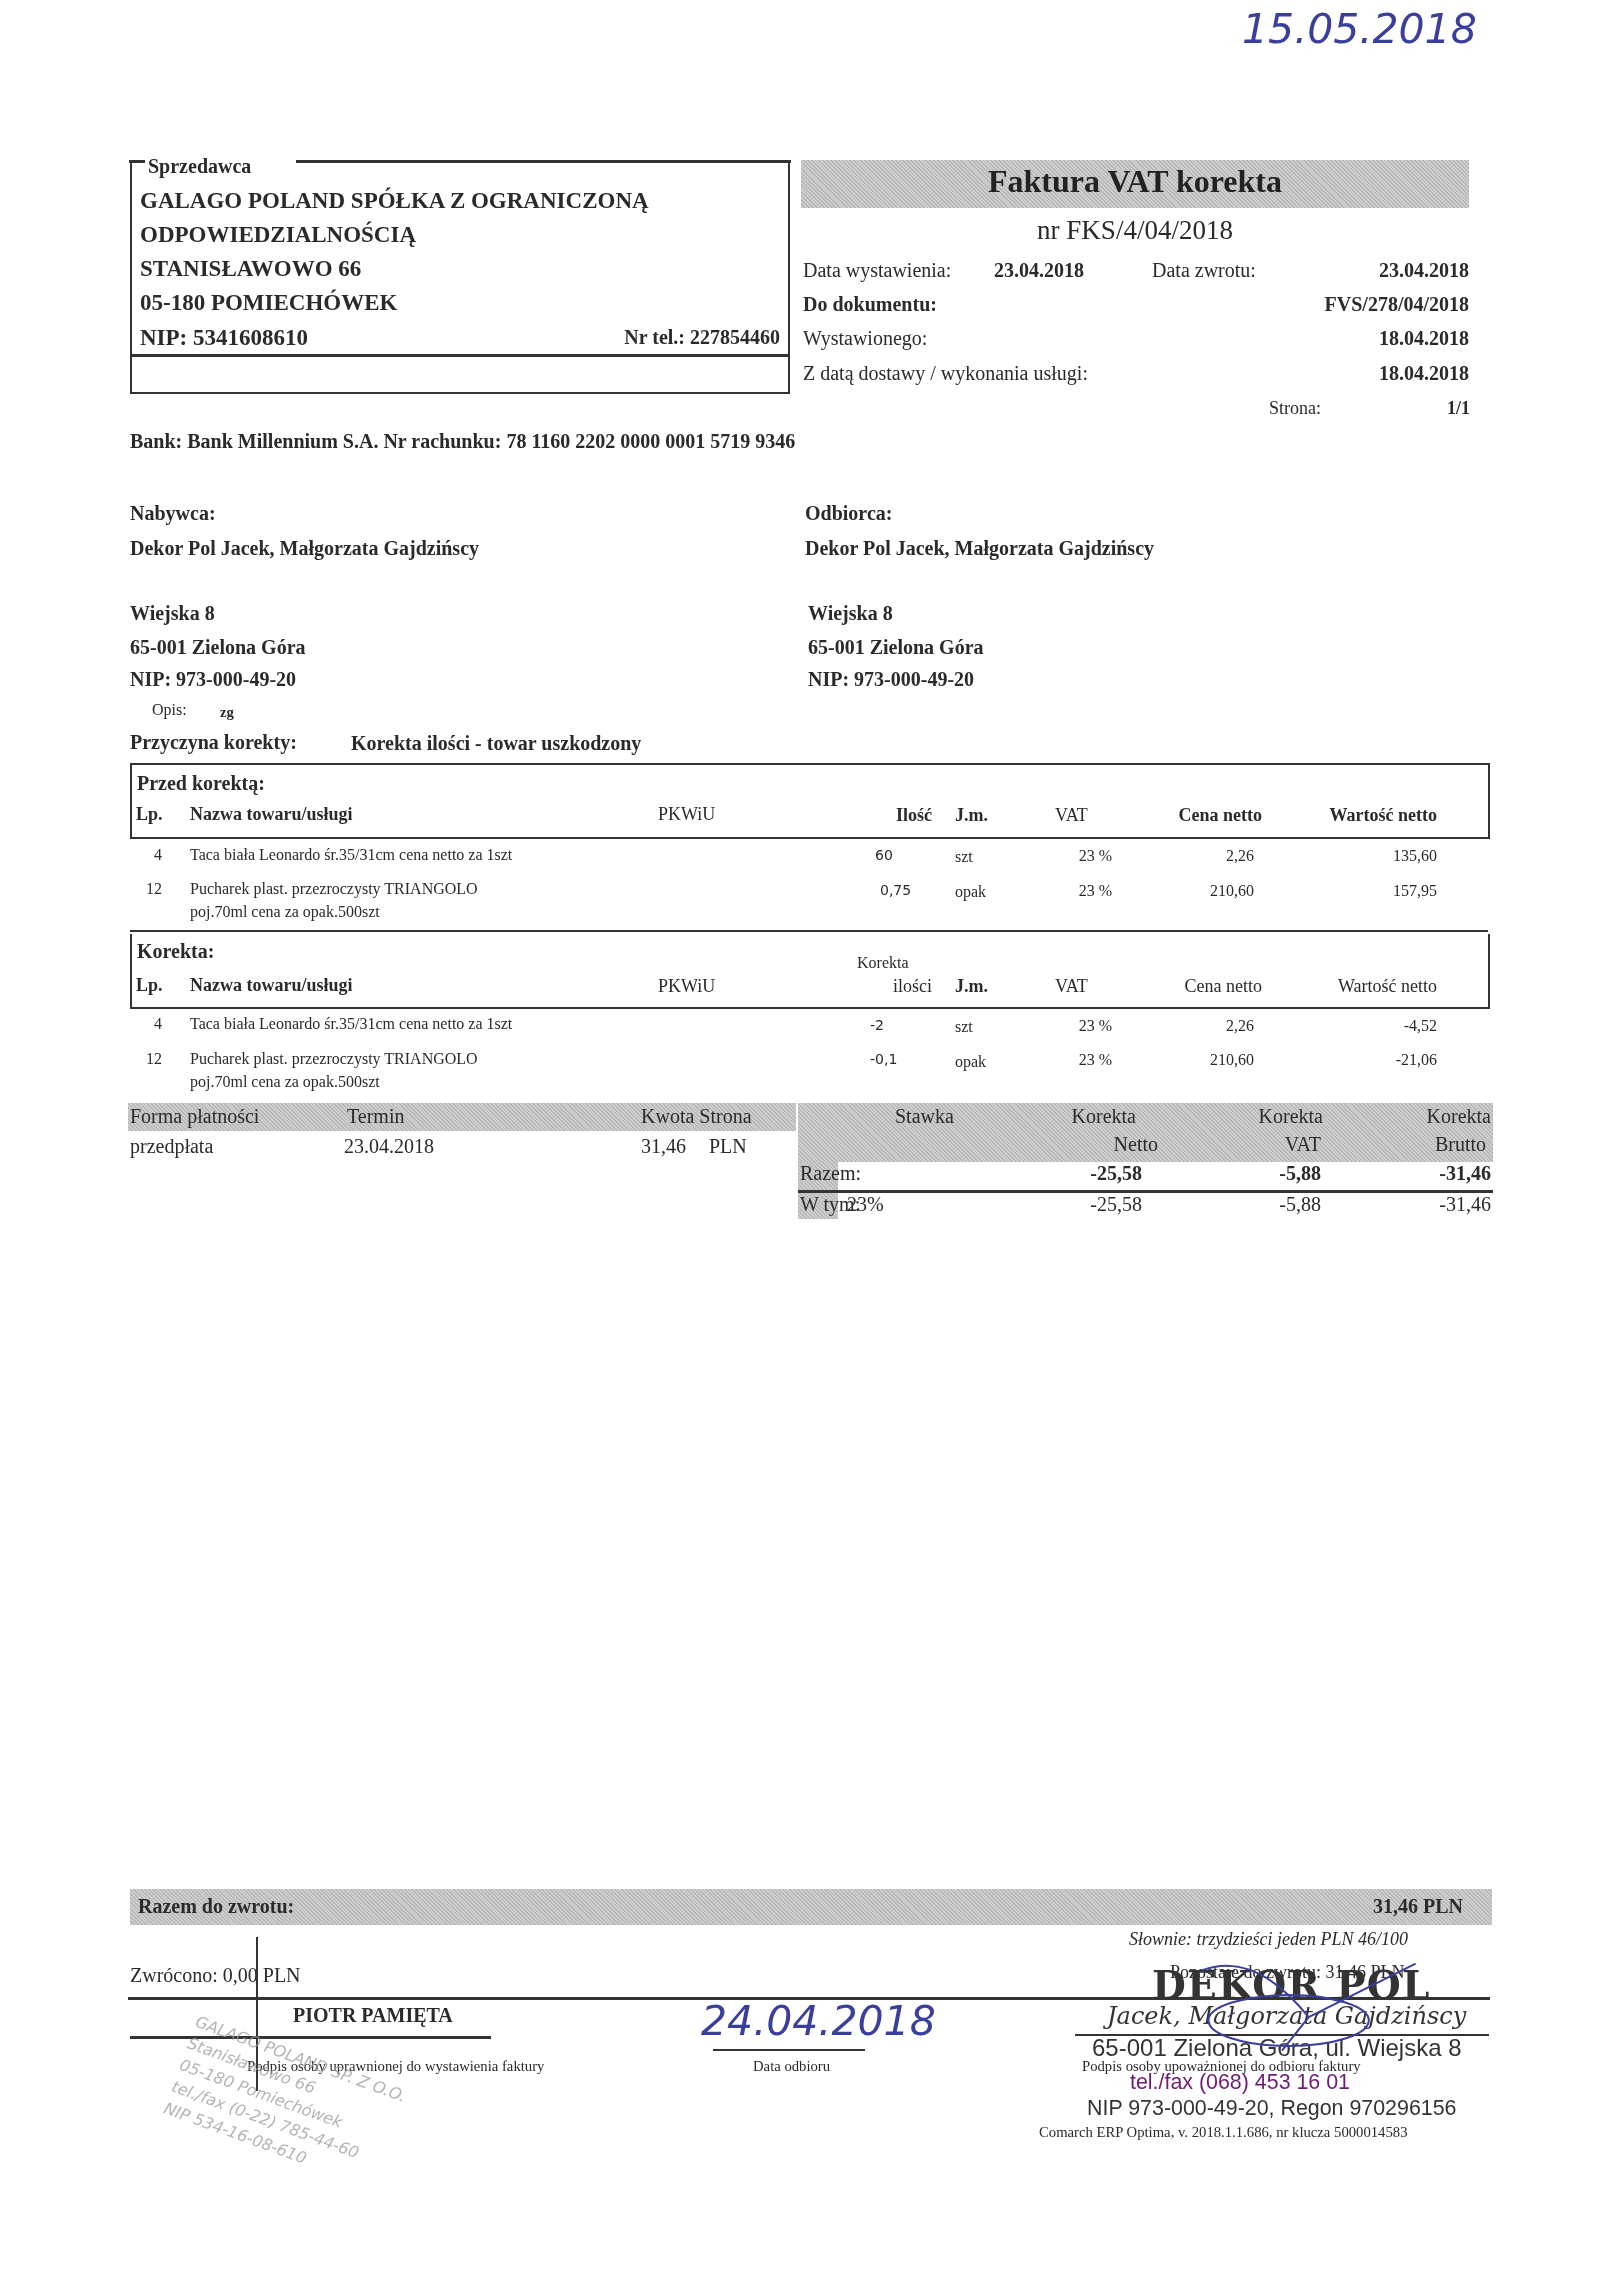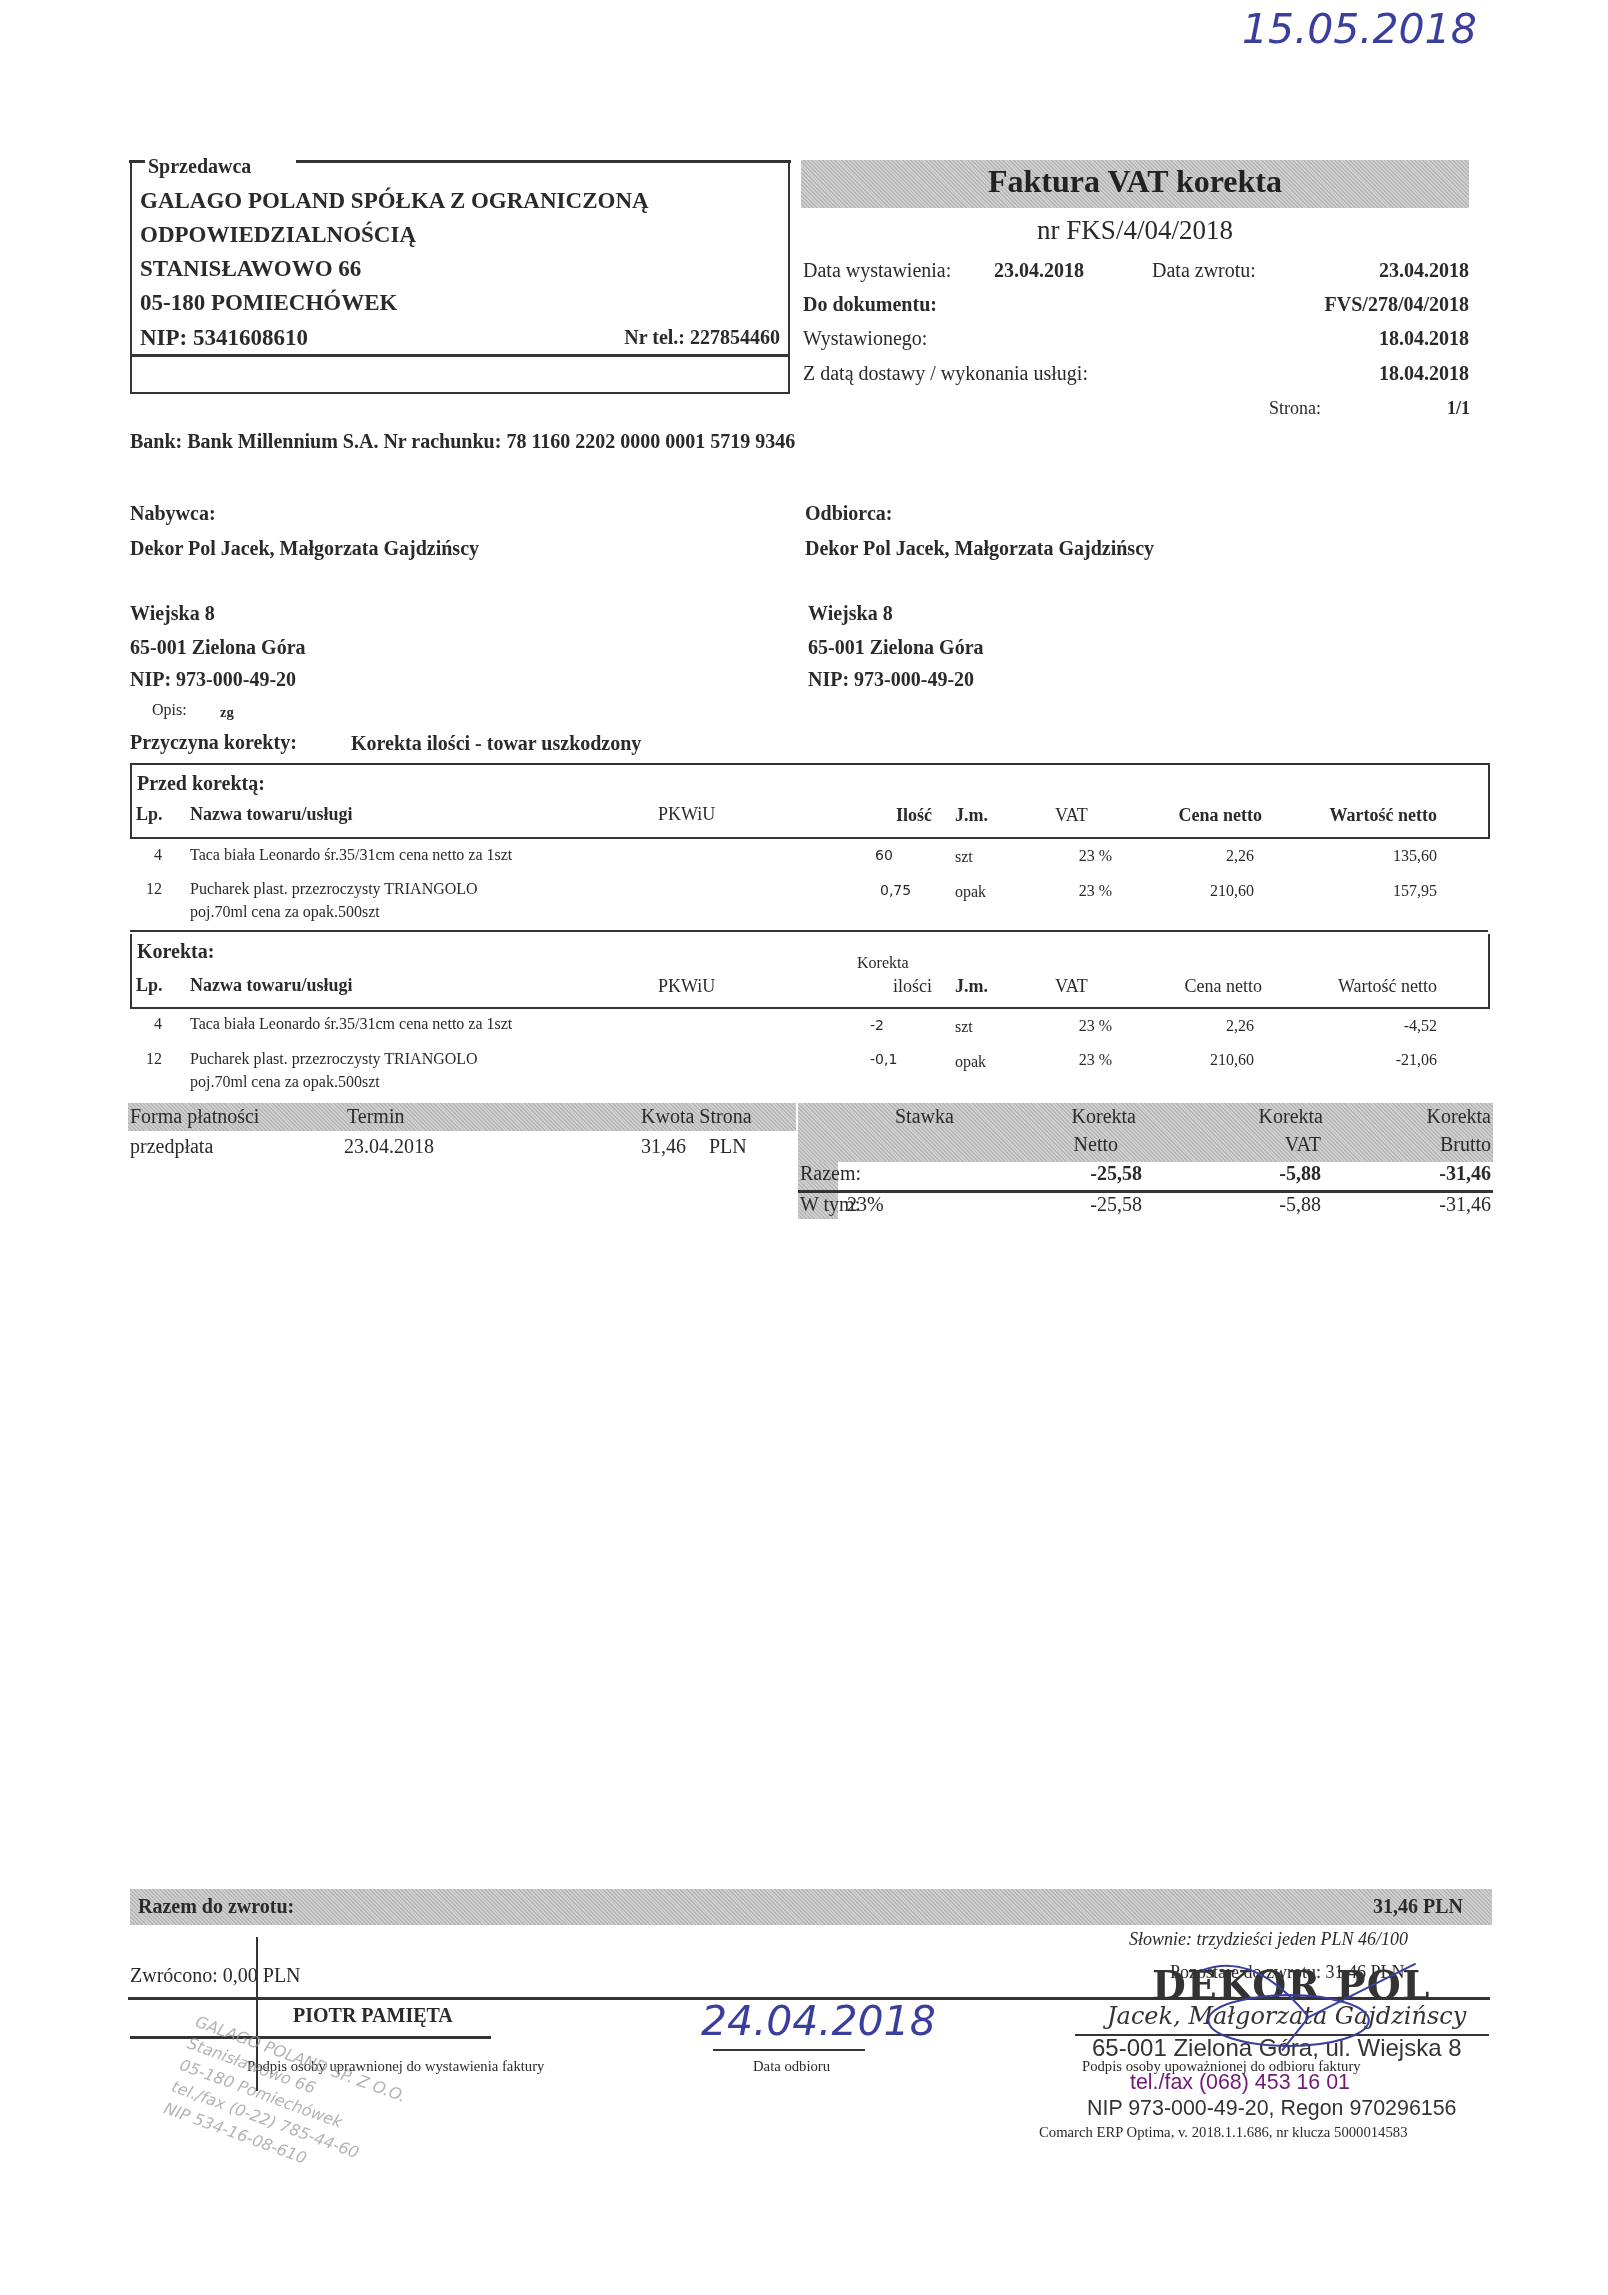--- a/index.html
+++ b/index.html
@@ -152,25 +152,25 @@
 <div class="abs t30" style="left:641px;top:1105px;">Kwota Strona</div>
 <div class="abs t30" style="left:130px;top:1135px;">przedpłata</div>
 <div class="abs t30" style="left:344px;top:1135px;">23.04.2018</div>
 <div class="abs t30" style="left:641px;top:1135px;">31,46</div>
 <div class="abs t30" style="left:709px;top:1135px;">PLN</div>
 
 <div class="abs shade" style="left:798px;top:1103px;width:695px;height:59px;"></div>
 <div class="abs shade" style="left:798px;top:1162px;width:40px;height:57px;"></div>
 <div class="abs t30" style="left:895px;top:1105px;">Stawka</div>
 <div class="abs t30 r" style="left:1002px;top:1105px;width:134px;">Korekta</div>
-<div class="abs t30 r" style="left:1002px;top:1133px;width:116px;">Netto</div>
+<div class="abs t30 r" style="left:1002px;top:1133px;width:156px;">Netto</div>
 <div class="abs t30 r" style="left:1189px;top:1105px;width:134px;">Korekta</div>
 <div class="abs t30 r" style="left:1189px;top:1133px;width:132px;">VAT</div>
 <div class="abs t30 r" style="left:1336px;top:1105px;width:155px;">Korekta</div>
-<div class="abs t30 r" style="left:1336px;top:1133px;width:155px;">Brutto</div>
+<div class="abs t30 r" style="left:1336px;top:1133px;width:126px;padding-left:24px;">Brutto</div>
 
 <div>
   <div class="abs t30" style="left:800px;top:1162px;">Razem:</div>
   <div class="abs b t30 r" style="left:1002px;top:1162px;width:140px;">-25,58</div>
   <div class="abs b t30 r" style="left:1189px;top:1162px;width:132px;">-5,88</div>
   <div class="abs b t30 r" style="left:1336px;top:1162px;width:155px;">-31,46</div>
 </div>
 <div class="line" style="left:798px;top:1190px;width:695px;"></div>
 <div>
   <div class="abs t30" style="left:800px;top:1193px;">W tym:</div>

